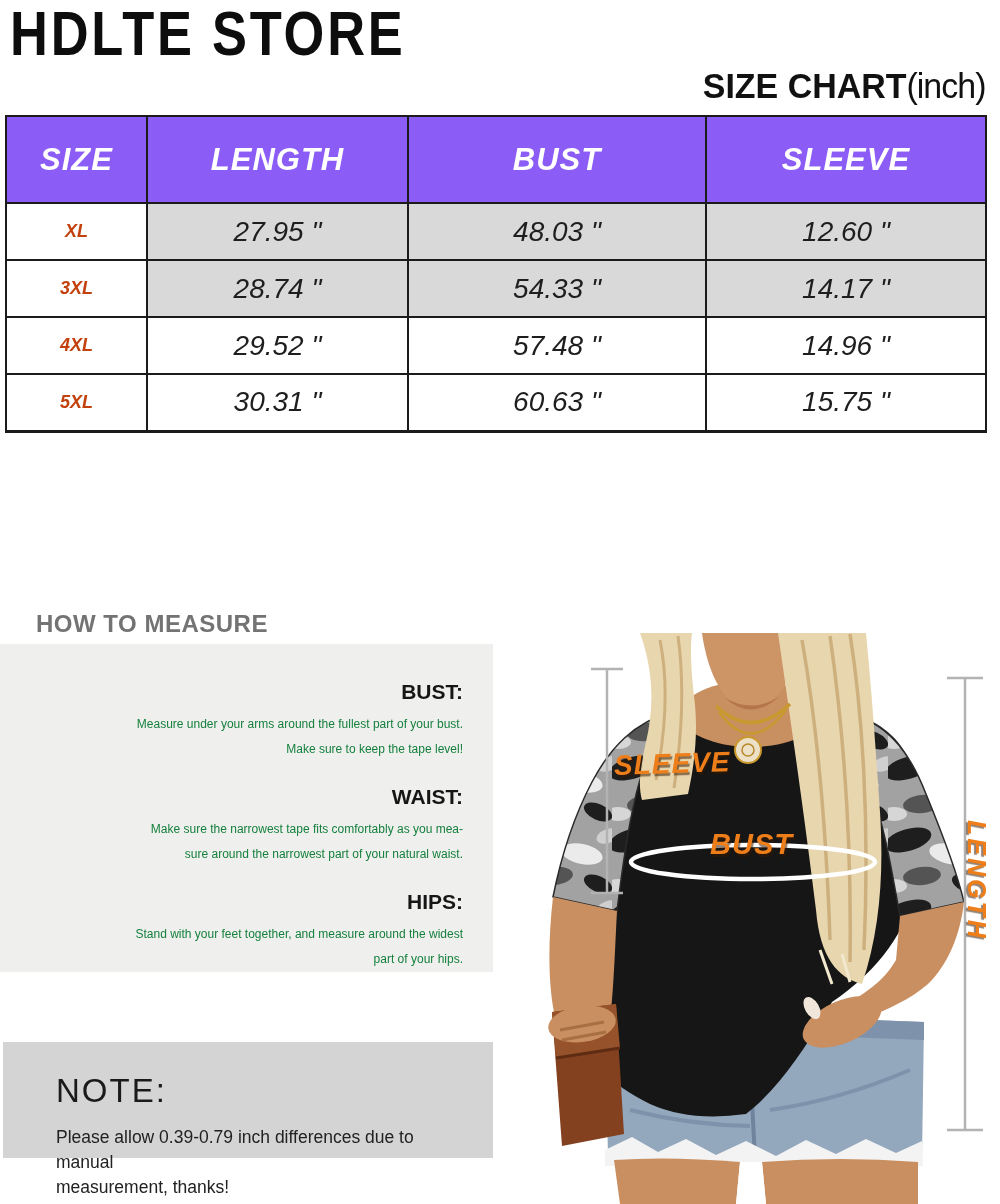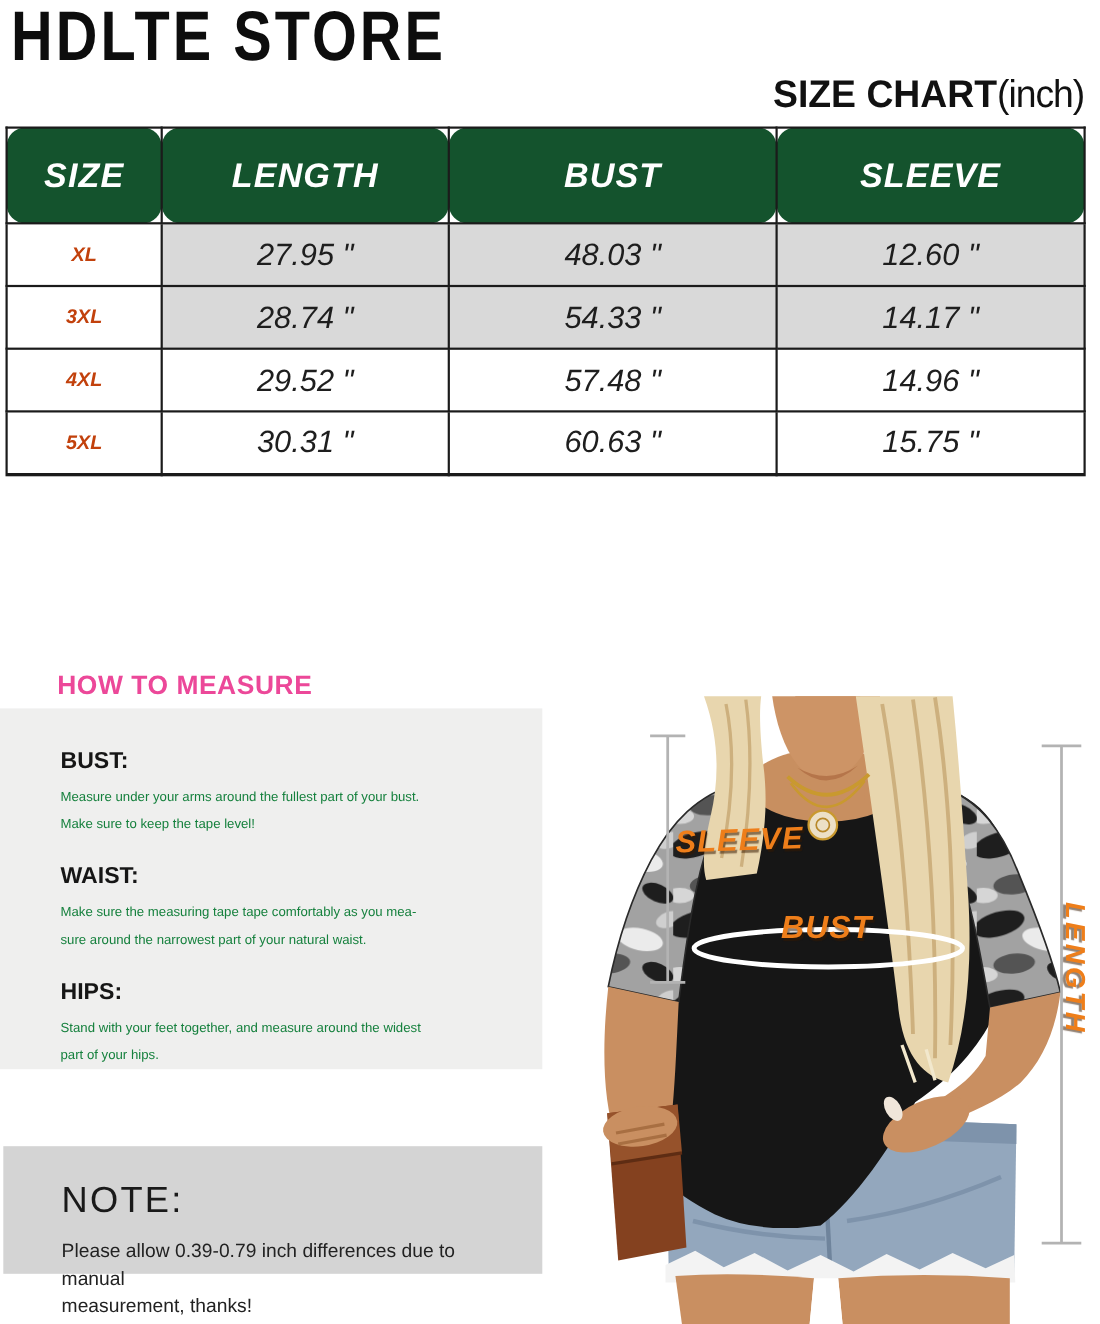--- a/index.html
+++ b/index.html
@@ -32,44 +32,44 @@
     border:2px solid #1b1b1b;border-bottom:3px solid #1b1b1b;
   }
   .size-table col.c-size{width:141px;}
   .size-table col.c-length{width:261px;}
   .size-table col.c-bust{width:298px;}
   .size-table col.c-sleeve{width:280px;}
   .size-table th, .size-table td{
     border:2px solid #1b1b1b;text-align:center;vertical-align:middle;
   }
   .size-table thead th{
-    background:#14532d;color:#ffffff;
+    background:#8b5cf6;color:#ffffff;
     font-style:italic;font-weight:700;font-size:31px;letter-spacing:1px;
     height:83px;
-    border-radius:17px;
   }
   .size-table tbody tr{height:57px;}
   .size-table td.size-cell{
     background:#ffffff;color:#c2410c;
     font-style:italic;font-weight:700;font-size:18px;
   }
   .size-table td.val{
     background:#ffffff;color:#1e1e1e;
     font-style:italic;font-weight:400;font-size:28px;
   }
   .size-table td.val.shaded{background:#d9d9d9;}
   
   .measure-heading{
-    position:absolute;left:52px;top:610px;
-    font-size:24px;font-weight:700;color:#ec4899;letter-spacing:0.5px;
+    position:absolute;left:36px;top:610px;
+    font-size:24px;font-weight:700;color:#737373;letter-spacing:0.5px;
   }
   .measure-panel{
     position:absolute;left:0;top:644px;width:493px;height:328px;
     background:#efefee;box-sizing:border-box;
     padding:36px 30px 0 55px;
+    text-align:right;
   }
   .m-group{margin-bottom:23px;}
   .m-label{font-size:21px;font-weight:700;color:#161616;margin-bottom:8px;}
   .m-line{font-size:12px;color:#15803d;line-height:25px;}
   
   .note-panel{
     position:absolute;left:3px;top:1042px;width:490px;height:116px;
     background:#d4d4d4;box-sizing:border-box;
     padding:30px 30px 0 53px;
   }
@@ -148,21 +148,21 @@
 
   <div class="measure-heading">HOW TO MEASURE</div>
   <div class="measure-panel">
     <div class="m-group">
       <div class="m-label">BUST:</div>
       <div class="m-line">Measure under your arms around the fullest part of your bust.</div>
       <div class="m-line">Make sure to keep the tape level!</div>
     </div>
     <div class="m-group">
       <div class="m-label">WAIST:</div>
-      <div class="m-line">Make sure the measuring tape tape comfortably as you mea-</div>
+      <div class="m-line">Make sure the narrowest tape fits comfortably as you mea-</div>
       <div class="m-line">sure around the narrowest part of your natural waist.</div>
     </div>
     <div class="m-group">
       <div class="m-label">HIPS:</div>
       <div class="m-line">Stand with your feet together, and measure around the widest</div>
       <div class="m-line">part of your hips.</div>
     </div>
   </div>
 
   <div class="note-panel">

